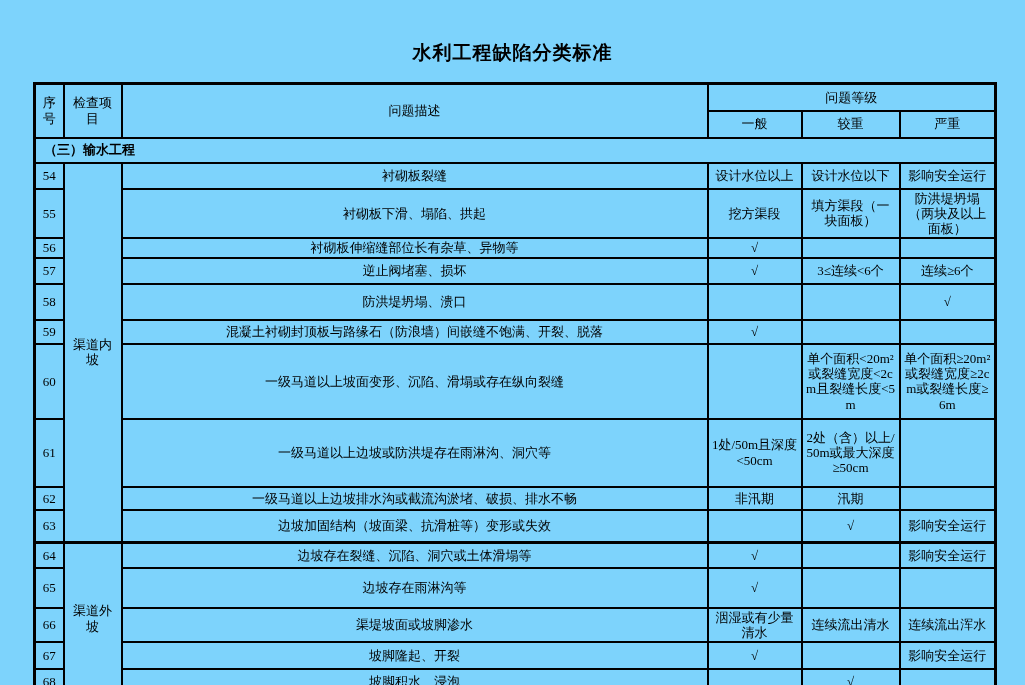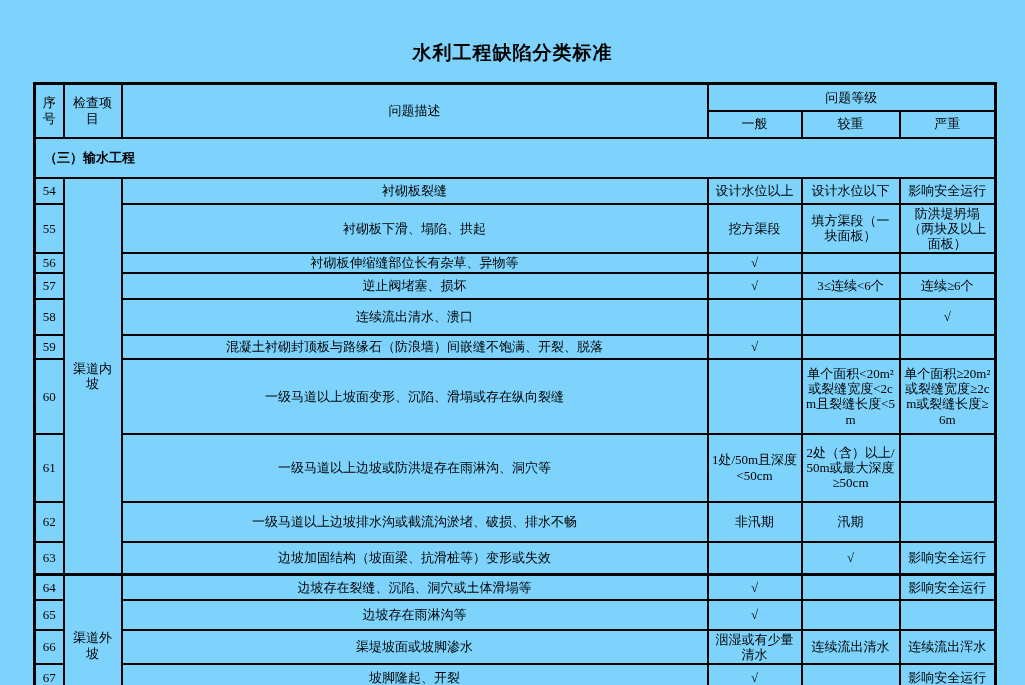--- a/index.html
+++ b/index.html
@@ -63,21 +63,21 @@
       <th rowspan="2">检查项目</th>
       <th rowspan="2">问题描述</th>
       <th colspan="3">问题等级</th>
     </tr>
     <tr style="height:27px">
       <th>一般</th>
       <th>较重</th>
       <th>严重</th>
     </tr>
 
-    <tr class="section-row" style="height:40px">
+    <tr class="section-row" style="height:25px">
       <td colspan="6">（三）输水工程</td>
     </tr>
 
     <tr style="height:26px">
       <td class="c-no">54</td>
       <td class="c-item" rowspan="10">渠道内坡</td>
       <td class="c-desc">衬砌板裂缝</td>
       <td class="c-lvl">设计水位以上</td>
       <td class="c-lvl">设计水位以下</td>
       <td class="c-lvl">影响安全运行</td>
@@ -98,21 +98,21 @@
     </tr>
     <tr style="height:26px">
       <td class="c-no">57</td>
       <td class="c-desc">逆止阀堵塞、损坏</td>
       <td class="c-lvl">√</td>
       <td class="c-lvl">3≤连续&lt;6个</td>
       <td class="c-lvl">连续≥6个</td>
     </tr>
     <tr style="height:36px">
       <td class="c-no">58</td>
-      <td class="c-desc">连续流出清水、溃口</td>
+      <td class="c-desc">防洪堤坍塌、溃口</td>
       <td class="c-lvl"></td>
       <td class="c-lvl"></td>
       <td class="c-lvl">√</td>
     </tr>
     <tr style="height:24px">
       <td class="c-no">59</td>
       <td class="c-desc">混凝土衬砌封顶板与路缘石（防浪墙）间嵌缝不饱满、开裂、脱落</td>
       <td class="c-lvl">√</td>
       <td class="c-lvl"></td>
       <td class="c-lvl"></td>
@@ -124,21 +124,21 @@
       <td class="c-lvl">单个面积&lt;20m²或裂缝宽度&lt;2cm且裂缝长度&lt;5m</td>
       <td class="c-lvl">单个面积≥20m²或裂缝宽度≥2cm或裂缝长度≥6m</td>
     </tr>
     <tr style="height:68px">
       <td class="c-no">61</td>
       <td class="c-desc">一级马道以上边坡或防洪堤存在雨淋沟、洞穴等</td>
       <td class="c-lvl">1处/50m且深度&lt;50cm</td>
       <td class="c-lvl">2处（含）以上/50m或最大深度≥50cm</td>
       <td class="c-lvl"></td>
     </tr>
-    <tr style="height:40px">
+    <tr style="height:23px">
       <td class="c-no">62</td>
       <td class="c-desc">一级马道以上边坡排水沟或截流沟淤堵、破损、排水不畅</td>
       <td class="c-lvl">非汛期</td>
       <td class="c-lvl">汛期</td>
       <td class="c-lvl"></td>
     </tr>
     <tr style="height:33px">
       <td class="c-no">63</td>
       <td class="c-desc">边坡加固结构（坡面梁、抗滑桩等）变形或失效</td>
       <td class="c-lvl"></td>
@@ -147,21 +147,21 @@
     </tr>
 
     <tr class="thick-top" style="height:25px">
       <td class="c-no">64</td>
       <td class="c-item" rowspan="5">渠道外坡</td>
       <td class="c-desc">边坡存在裂缝、沉陷、洞穴或土体滑塌等</td>
       <td class="c-lvl">√</td>
       <td class="c-lvl"></td>
       <td class="c-lvl">影响安全运行</td>
     </tr>
-    <tr style="height:30px">
+    <tr style="height:40px">
       <td class="c-no">65</td>
       <td class="c-desc">边坡存在雨淋沟等</td>
       <td class="c-lvl">√</td>
       <td class="c-lvl"></td>
       <td class="c-lvl"></td>
     </tr>
     <tr style="height:25px">
       <td class="c-no">66</td>
       <td class="c-desc">渠堤坡面或坡脚渗水</td>
       <td class="c-lvl">洇湿或有少量清水</td>

